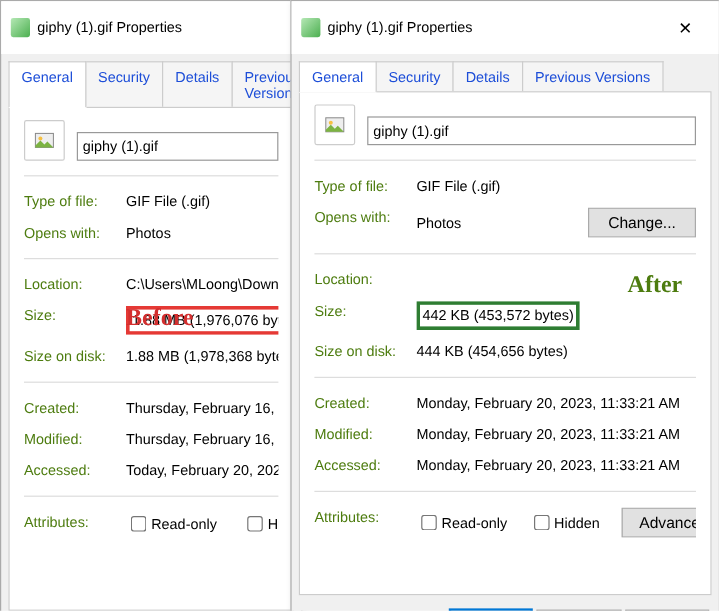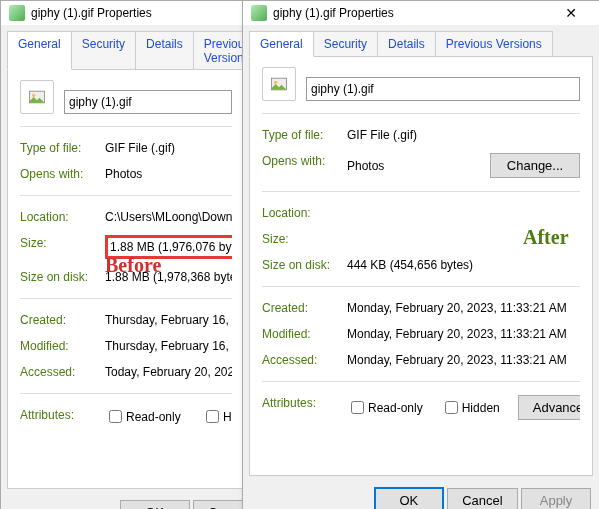--- a/index.html
+++ b/index.html
@@ -1,17 +1,17 @@
 <!DOCTYPE html>
 <html><head>
 <meta charset="utf-8">
 <style>
 body{margin:0;font-family:"Segoe UI",Tahoma,sans-serif;font-size:12px;background:#fff;width:599px;height:509px;position:relative;overflow:hidden}
 .dialog{position:absolute;border:1px solid #aaa;background:#f0f0f0;box-shadow:2px 2px 6px rgba(0,0,0,.15)}
-.titlebar{height:24px;background:#fff;display:flex;align-items:center;padding:0 8px;border-bottom:0}
+.titlebar{height:44px;background:#fff;display:flex;align-items:center;padding:0 8px;border-bottom:0}
 .titlebar .icon{width:16px;height:16px;margin-right:6px;background:linear-gradient(135deg,#b5e8b5 0%,#4caf50 100%);border-radius:2px}
 .titlebar .title{flex:1;color:#000}
 .titlebar .close{width:40px;height:28px;display:flex;align-items:center;justify-content:center;font-size:14px;cursor:pointer}
 .tabs{display:flex;padding:6px 6px 0 6px;border-bottom:0}
 .tab{padding:5px 10px;border:1px solid #ccc;background:#f5f5f5;border-bottom:none;margin-right:-1px;cursor:pointer;color:#1d4ed8}
 .tab.active{background:#fff;border-bottom:1px solid #fff;position:relative;z-index:2}
 .body{background:#fff;border:1px solid #ccc;margin:0 6px;padding:10px 12px 12px 12px;position:relative;top:-1px}
 .filerow{display:flex;align-items:flex-end;margin-bottom:12px}
 .fileicon{width:32px;height:32px;background:#fff;border:1px solid #ccc;border-radius:2px;margin-right:10px;display:flex;align-items:center;justify-content:center}
 .fileicon svg{width:20px;height:20px}
@@ -147,20 +147,21 @@
           <span style="flex:1">Photos</span>
           <button class="btn" style="min-width:90px">Change...</button>
         </span>
       </div>
     <hr>
     <div class="row">
         <span class="label">Location:</span>
       </div>
     <div class="row">
         <span class="label">Size:</span>
+        <span class="val"><span class="box-green">442 KB (453,572 bytes)</span></span>
       </div>
     <div class="row">
         <span class="label">Size on disk:</span>
         <span class="val">444 KB (454,656 bytes)</span>
       </div>
     <hr>
     <div class="row">
         <span class="label">Created:</span>
         <span class="val">Monday, February 20, 2023, 11:33:21 AM</span>
       </div>

